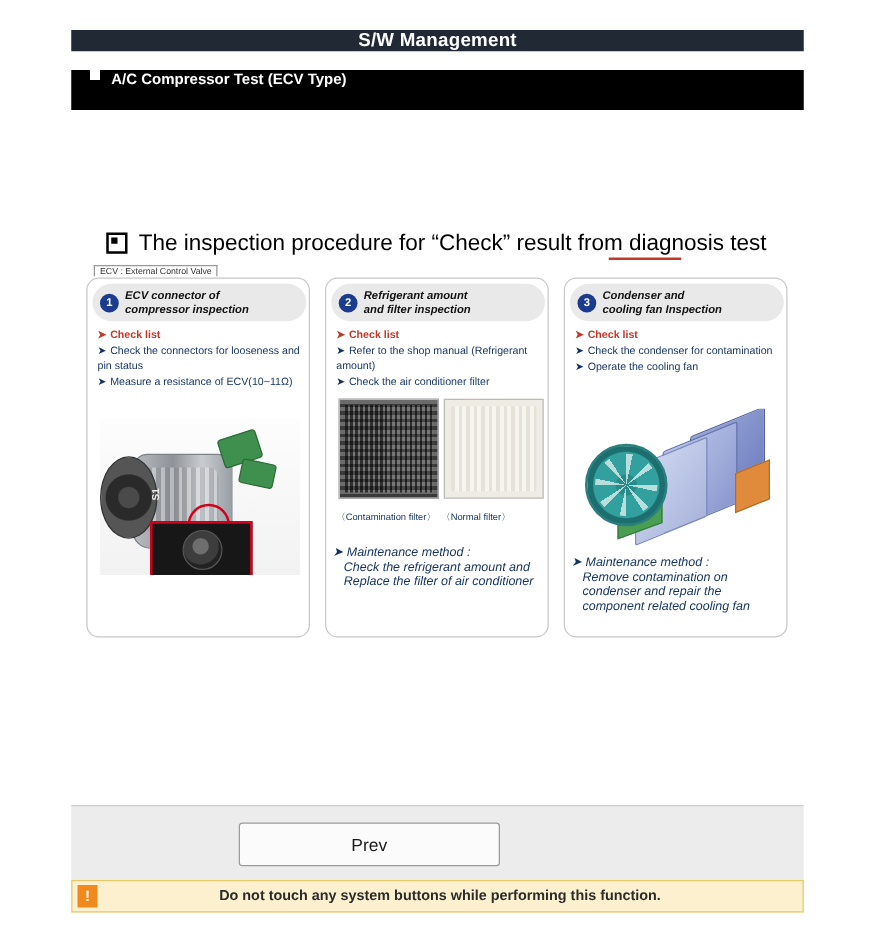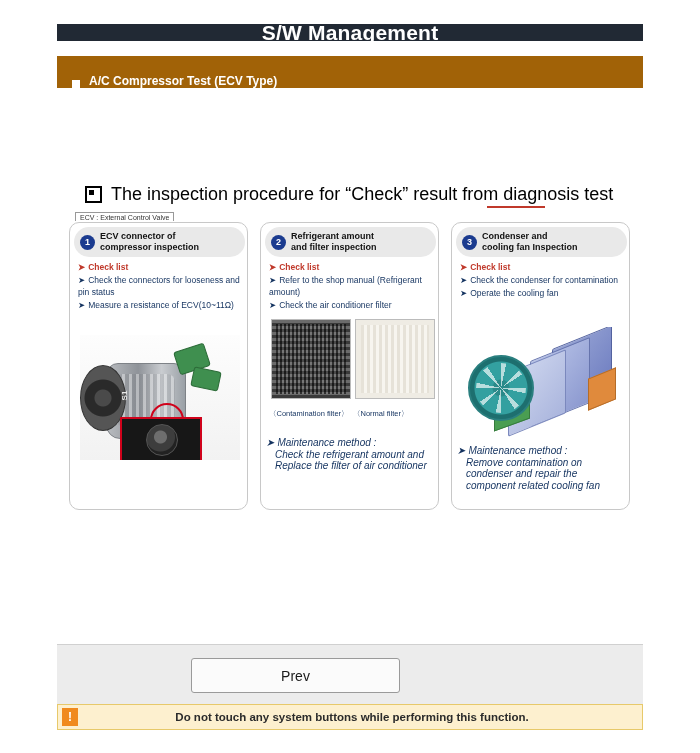--- a/index.html
+++ b/index.html
@@ -21,38 +21,38 @@
     height: 753px;
     background: #ffffff;
   }
   
   .titlebar {
     position: absolute;
     left: 57px; top: 24px;
     width: 586px; height: 17px;
     background: #212934;
     color: #ffffff;
-    font-size: 21px;
+    font-size: 15px;
     font-weight: bold;
     display: flex;
     align-items: center;
     justify-content: center;
     letter-spacing: .2px;
   }
   
   .subheader {
     position: absolute;
     left: 57px; top: 56px;
     width: 586px; height: 32px;
-    background: #a16207;
+    background: #000000;
     color: #ffffff;
     font-size: 12px;
     font-weight: bold;
     display: flex;
-    align-items: flex-end;
+    align-items: flex-start;
     padding-left: 15px;
     box-sizing: border-box;
   }
   .subheader .bullet {
     width: 8px; height: 8px;
     background: #ffffff;
     display: inline-block;
     margin-right: 9px;
   }
   
@@ -145,20 +145,21 @@
     display: flex;
     align-items: center;
     justify-content: center;
     margin-right: 5px;
   }
   .card-title-text {
     font-size: 9px;
     font-weight: bold;
     color: #111;
     line-height: 11px;
+    font-style: italic;
   }
   .checklist {
     position: absolute;
     left: 8px; top: 38px;
     width: 166px;
     font-size: 8.5px;
     line-height: 12px;
     color: #13325f;
   }
   .checklist .hdr {

